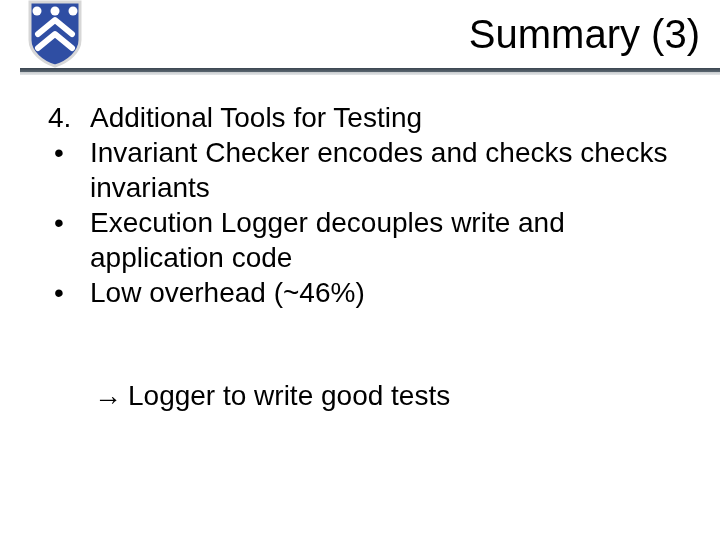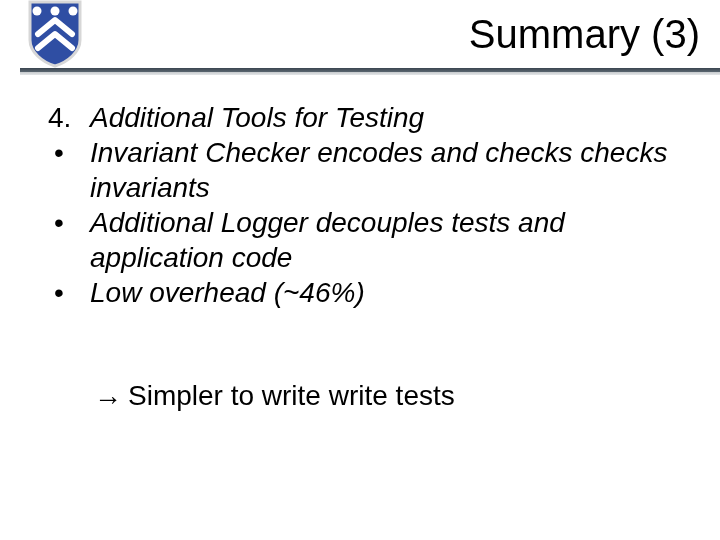--- a/index.html
+++ b/index.html
@@ -75,21 +75,20 @@
   }
   .bullet-col {
     width: 42px;
     flex: 0 0 42px;
     text-align: left;
     padding-left: 6px;
     box-sizing: border-box;
   }
   .text-col {
     flex: 1;
-    font-style: italic;
   }
   .conclusion {
     position: absolute;
     left: 94px;
     top: 380px;
     font-size: 28px;
     display: flex;
     gap: 6px;
     align-items: baseline;
   }
@@ -127,28 +126,28 @@
     <div class="row">
       <div class="num-col">4.</div>
       <div class="text-col">Additional Tools for Testing</div>
     </div>
     <div class="row">
       <div class="bullet-col">•</div>
       <div class="text-col">Invariant Checker encodes and checks checks invariants</div>
     </div>
     <div class="row">
       <div class="bullet-col">•</div>
-      <div class="text-col">Additional Logger decouples tests and application code</div>
+      <div class="text-col">Execution Logger decouples write and application code</div>
     </div>
     <div class="row">
       <div class="bullet-col">•</div>
       <div class="text-col">Low overhead (~46%)</div>
     </div>
   </div>
 
   <div class="conclusion">
     <span class="arrow" style="font-family: Wingdings, 'Segoe UI Symbol', Arial;">→</span>
-    <span>Simpler to write write tests</span>
+    <span>Logger to write good tests</span>
   </div>
 
   <div class="pagenum">67</div>
 
 </div>
 
 </body></html>

